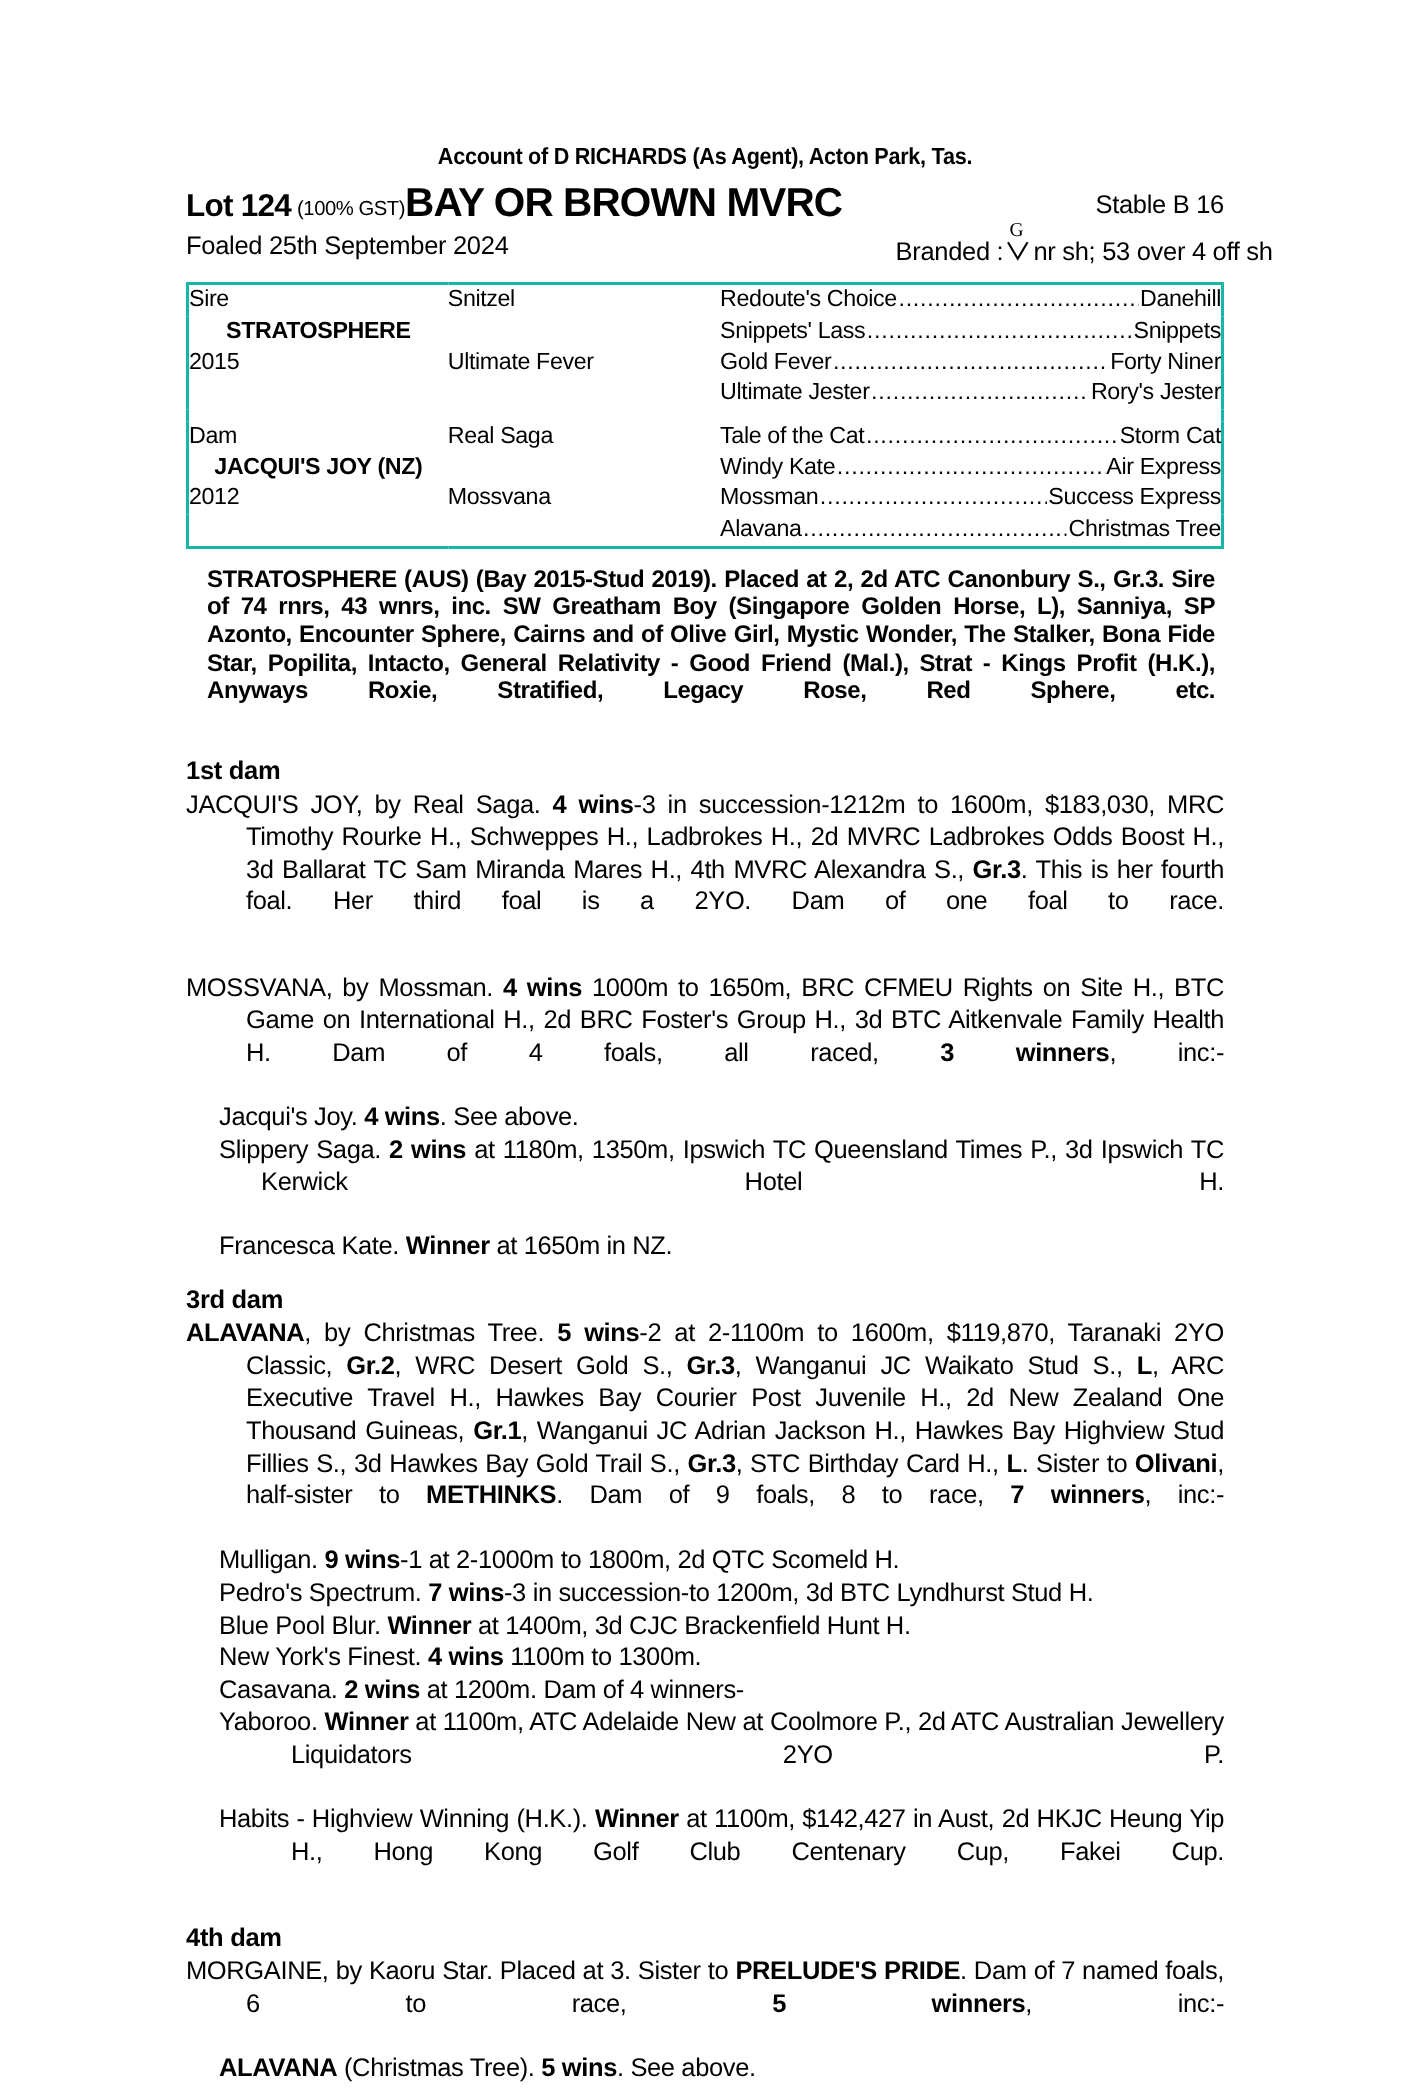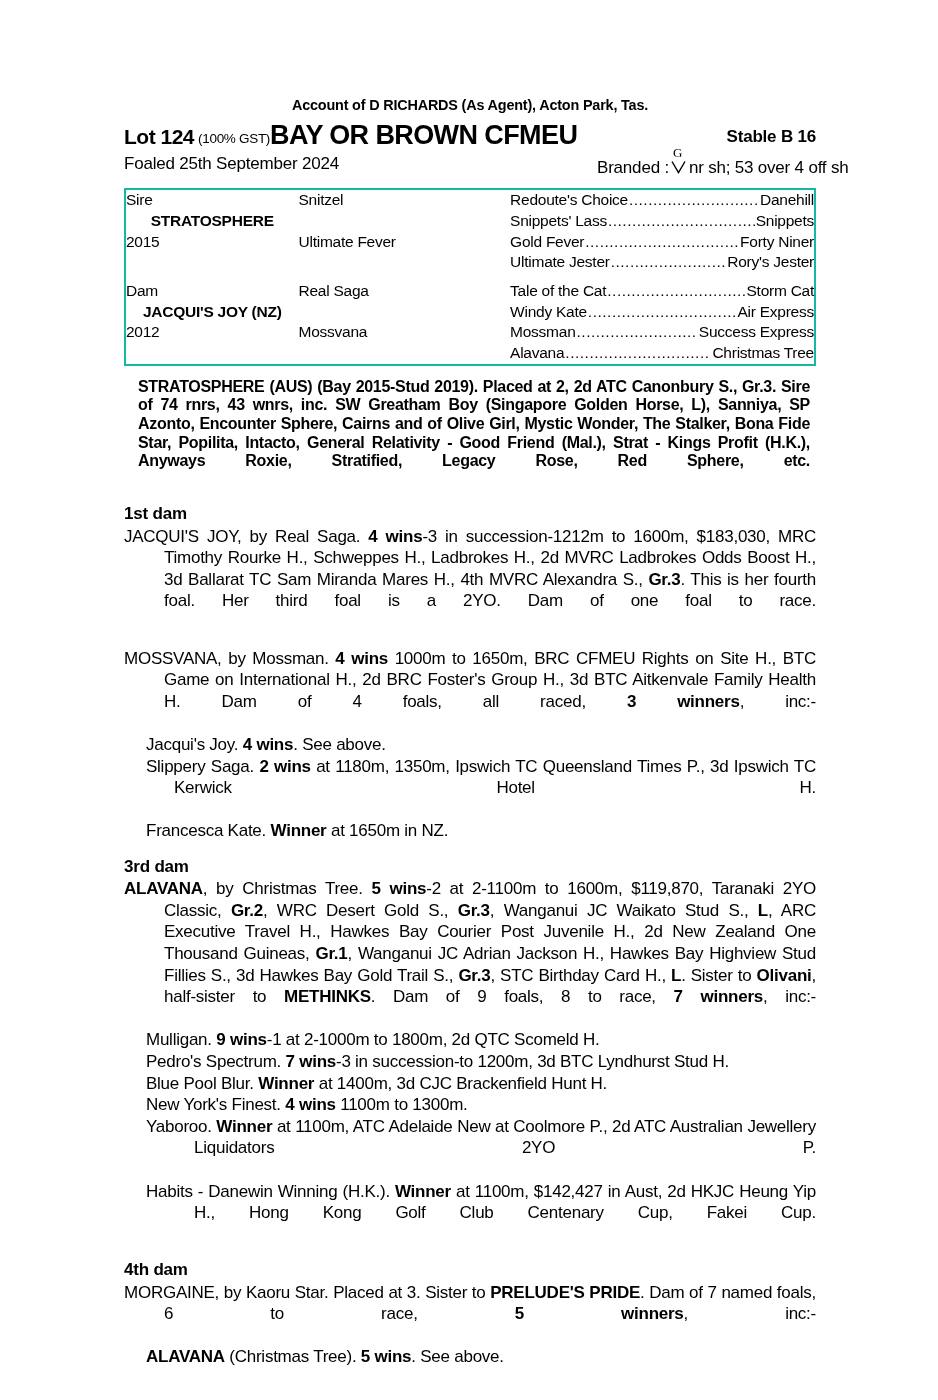--- a/index.html
+++ b/index.html
@@ -60,21 +60,21 @@
     top: -1px;
   }
   .colour-sex {
     font-weight: bold;
     font-size: 27px;
     letter-spacing: -0.6px;
     white-space: nowrap;
     margin-left: 0px;
   }
   .stable {
-    font-weight: bold;
+    font-weight: normal;
     font-size: 17px;
     letter-spacing: -0.2px;
     white-space: nowrap;
     margin-left: auto;
     position: relative;
     top: -2px;
   }
   .foaled-row {
     display: flex;
     width: 692px;
@@ -123,21 +123,21 @@
     letter-spacing: -0.25px;
     line-height: 20.7px;
     white-space: nowrap;
   }
   td.c1 { width: 172px; padding-left: 8px; }
   td.c2 { width: 180px; }
   td.c3 { width: 332px; padding-right: 5px; }
   tr.pad td { height: 8px; line-height: 8px; font-size: 0; }
   .bold-name { font-weight: bold; letter-spacing: -0.4px; font-size: 16.5px; text-align: center; }
   .dotrow { display: flex; align-items: baseline; width: 100%; }
-  .dotrow .l { white-space: nowrap; margin-left: 30px; }
+  .dotrow .l { white-space: nowrap; }
   .dotrow .dots {
     flex: 1 1 auto;
     overflow: hidden;
     white-space: nowrap;
     margin: 0 1px;
     letter-spacing: 0.5px;
   }
   .dotrow .r { white-space: nowrap; }
 
   
@@ -180,21 +180,21 @@
 <body>
 
 <div class="page">
   <div class="inner">
 
     <div class="account-line">Account of D RICHARDS (As Agent), Acton Park, Tas.</div>
 
     <div class="title-row">
       <span class="lot-no">Lot 124</span>
       <span class="gst">(100% GST)</span>
-      <span class="colour-sex">BAY OR BROWN CFMEU</span>
+      <span class="colour-sex">BAY OR BROWN MVRC</span>
       <span class="stable">Stable B 16</span>
     </div>
 
     <div class="foaled-row">
       <span class="foaled">Foaled 25th September 2024</span>
       <span class="branded">
         <span>Branded :</span>
         <span class="brand-mark">
           <span class="bg">G</span>
           <span class="bv">
@@ -318,22 +318,23 @@
           <p class="ln hang2"><span>Slippery Saga. </span><b>2 wins</b><span> at 1180m, 1350m, Ipswich TC Queensland Times P., 3d Ipswich TC Kerwick Hotel H.</span></p>
           <p class="ln hang2 nojust"><span>Francesca Kate. </span><b>Winner</b><span> at 1650m in NZ.</span></p>
         </div>
         <div class="blk">
           <div class="dam-head">3rd dam</div>
           <p class="ln hang1"><b>ALAVANA</b><span>, by Christmas Tree. </span><b>5 wins</b><span>-2 at 2-1100m to 1600m, $119,870, Taranaki 2YO Classic, </span><b>Gr.2</b><span>, WRC Desert Gold S., </span><b>Gr.3</b><span>, Wanganui JC Waikato Stud S., </span><b>L</b><span>, ARC Executive Travel H., Hawkes Bay Courier Post Juvenile H., 2d New Zealand One Thousand Guineas, </span><b>Gr.1</b><span>, Wanganui JC Adrian Jackson H., Hawkes Bay Highview Stud Fillies S., 3d Hawkes Bay Gold Trail S., </span><b>Gr.3</b><span>, STC Birthday Card H., </span><b>L</b><span>. Sister to </span><b>Olivani</b><span>, half-sister to </span><b>METHINKS</b><span>. Dam of 9 foals, 8 to race, </span><b>7 winners</b><span>, inc:-</span></p>
           <p class="ln hang2 nojust"><span>Mulligan. </span><b>9 wins</b><span>-1 at 2-1000m to 1800m, 2d QTC Scomeld H.</span></p>
           <p class="ln hang2 nojust"><span>Pedro's Spectrum. </span><b>7 wins</b><span>-3 in succession-to 1200m, 3d BTC Lyndhurst Stud H.</span></p>
           <p class="ln hang2 nojust"><span>Blue Pool Blur. </span><b>Winner</b><span> at 1400m, 3d CJC Brackenfield Hunt H.</span></p>
           <p class="ln hang2 nojust"><span>New York's Finest. </span><b>4 wins</b><span> 1100m to 1300m.</span></p>
+          <p class="ln hang2 nojust"><span>Casavana. </span><b>2 wins</b><span> at 1200m. Dam of 4 winners-</span></p>
           <p class="ln hang3"><span>Yaboroo. </span><b>Winner</b><span> at 1100m, ATC Adelaide New at Coolmore P., 2d ATC Australian Jewellery Liquidators 2YO P.</span></p>
-          <p class="ln hang3"><span>Habits - Danewin Winning (H.K.). </span><b>Winner</b><span> at 1100m, $142,427 in Aust, 2d HKJC Heung Yip H., Hong Kong Golf Club Centenary Cup, Fakei Cup.</span></p>
+          <p class="ln hang3"><span>Habits - Highview Winning (H.K.). </span><b>Winner</b><span> at 1100m, $142,427 in Aust, 2d HKJC Heung Yip H., Hong Kong Golf Club Centenary Cup, Fakei Cup.</span></p>
         </div>
         <div class="blk">
           <div class="dam-head">4th dam</div>
           <p class="ln hang1"><span>MORGAINE, by Kaoru Star. Placed at 3. Sister to </span><b>PRELUDE'S PRIDE</b><span>. Dam of 7 named foals, 6 to race, </span><b>5 winners</b><span>, inc:-</span></p>
           <p class="ln hang2 nojust"><b>ALAVANA</b><span> (Christmas Tree). </span><b>5 wins</b><span>. See above.</span></p>
         </div>
       </div>
 
   </div>
 </div>

